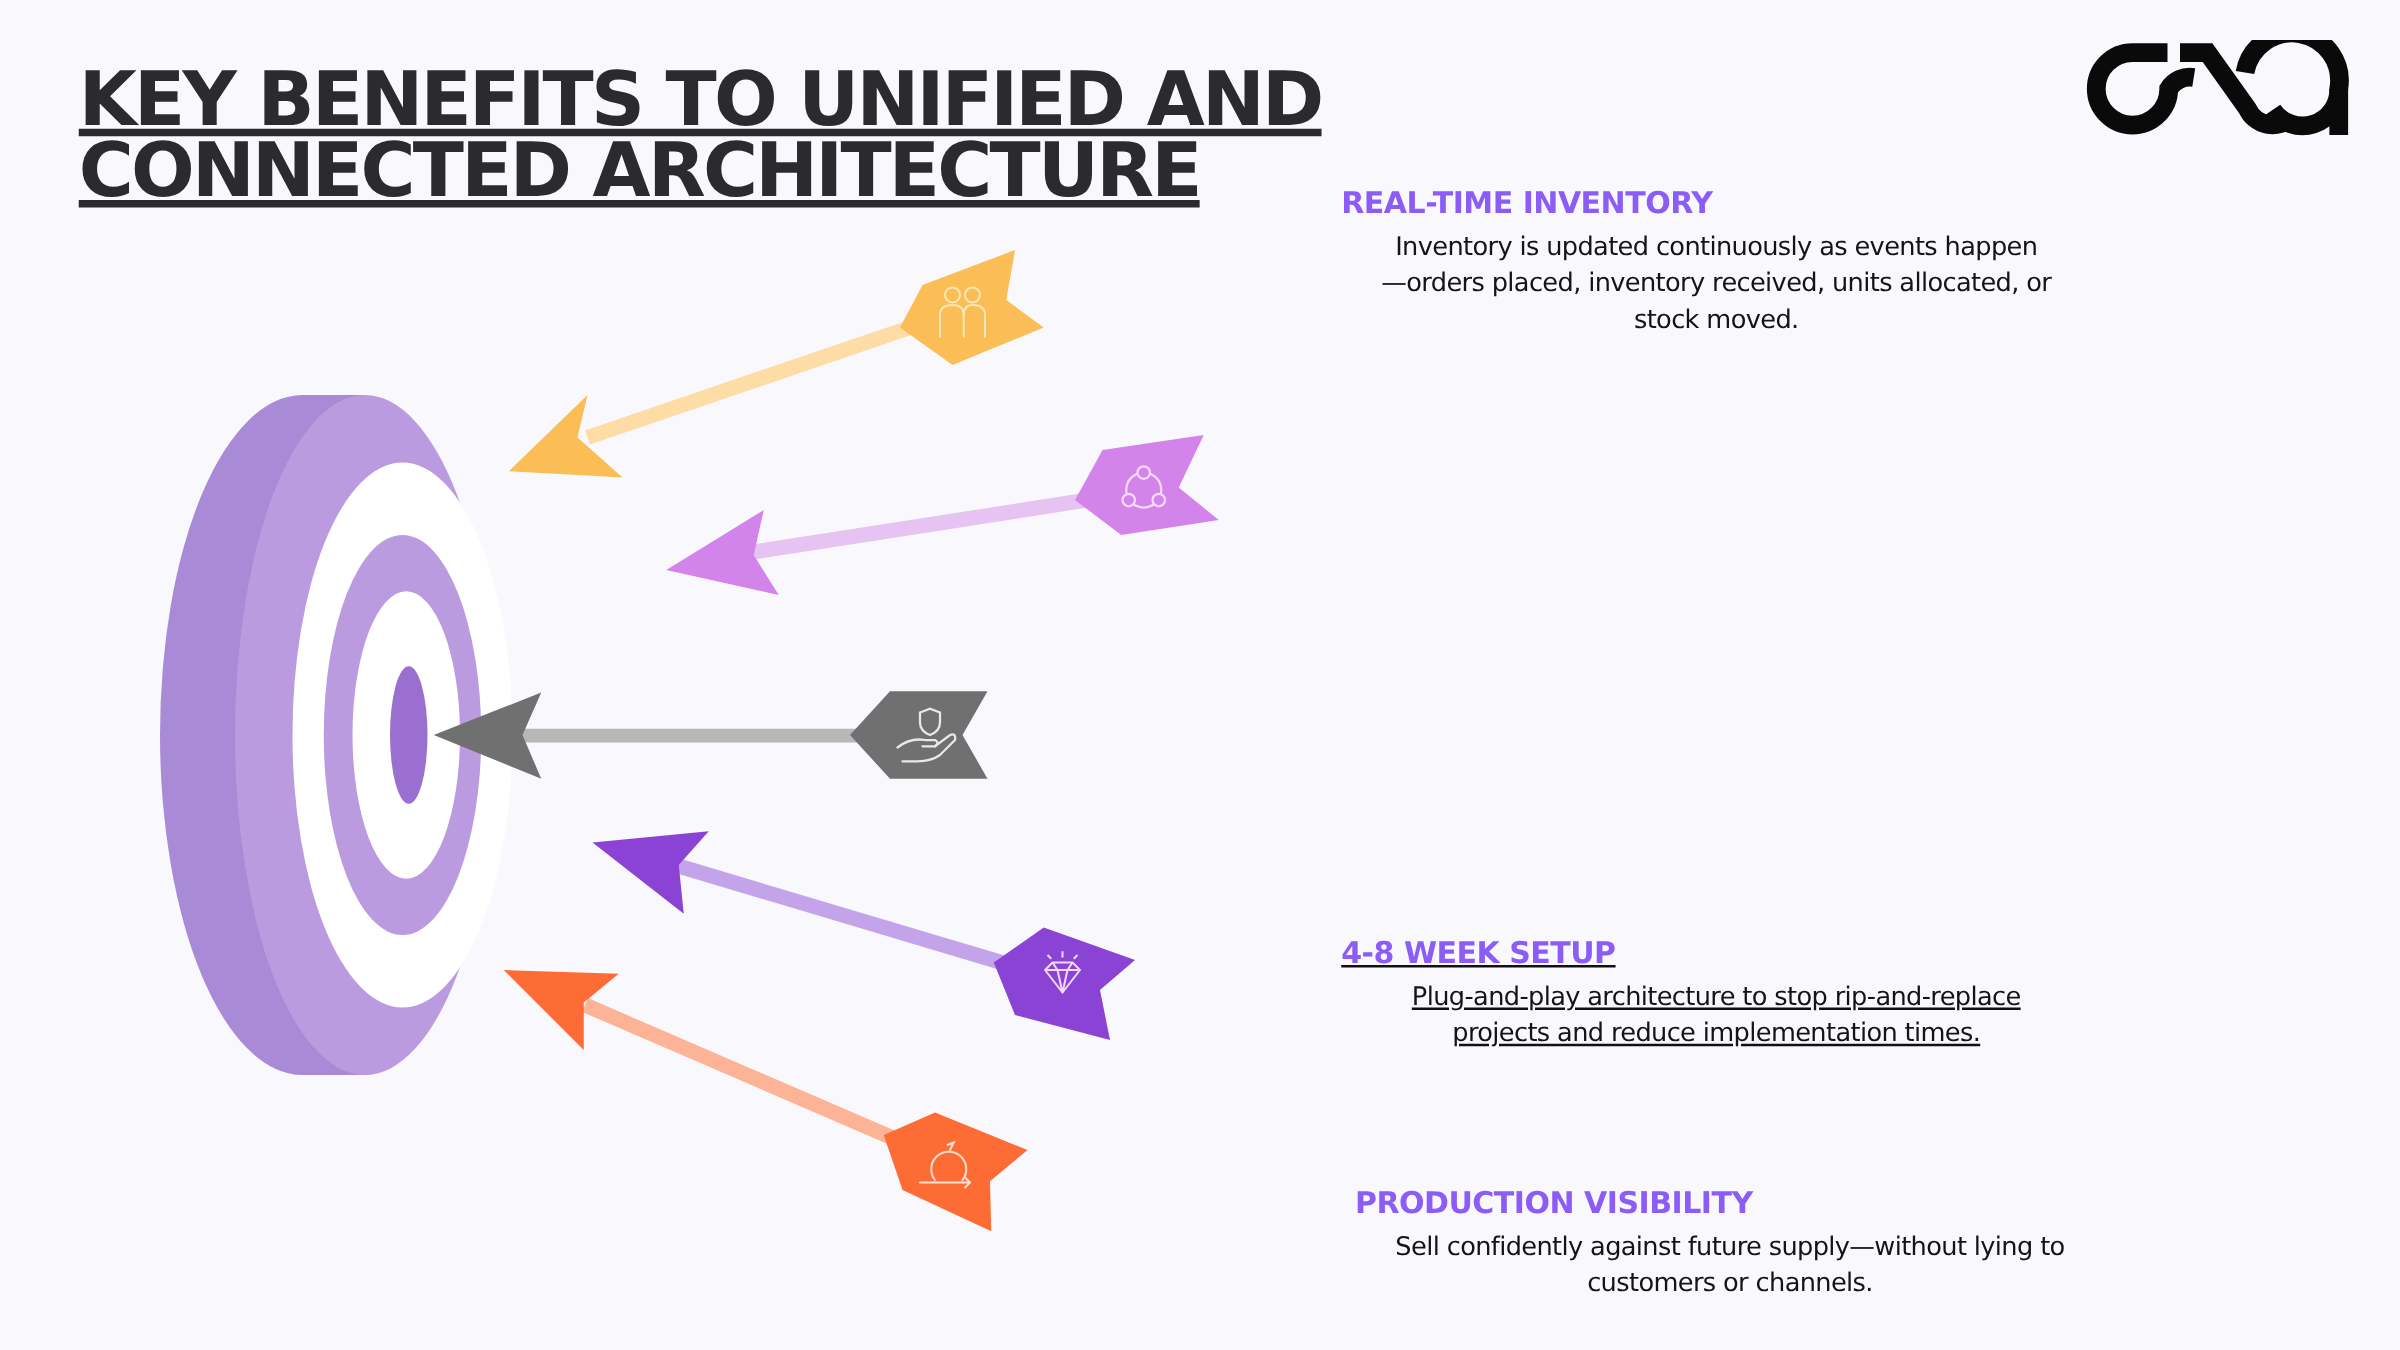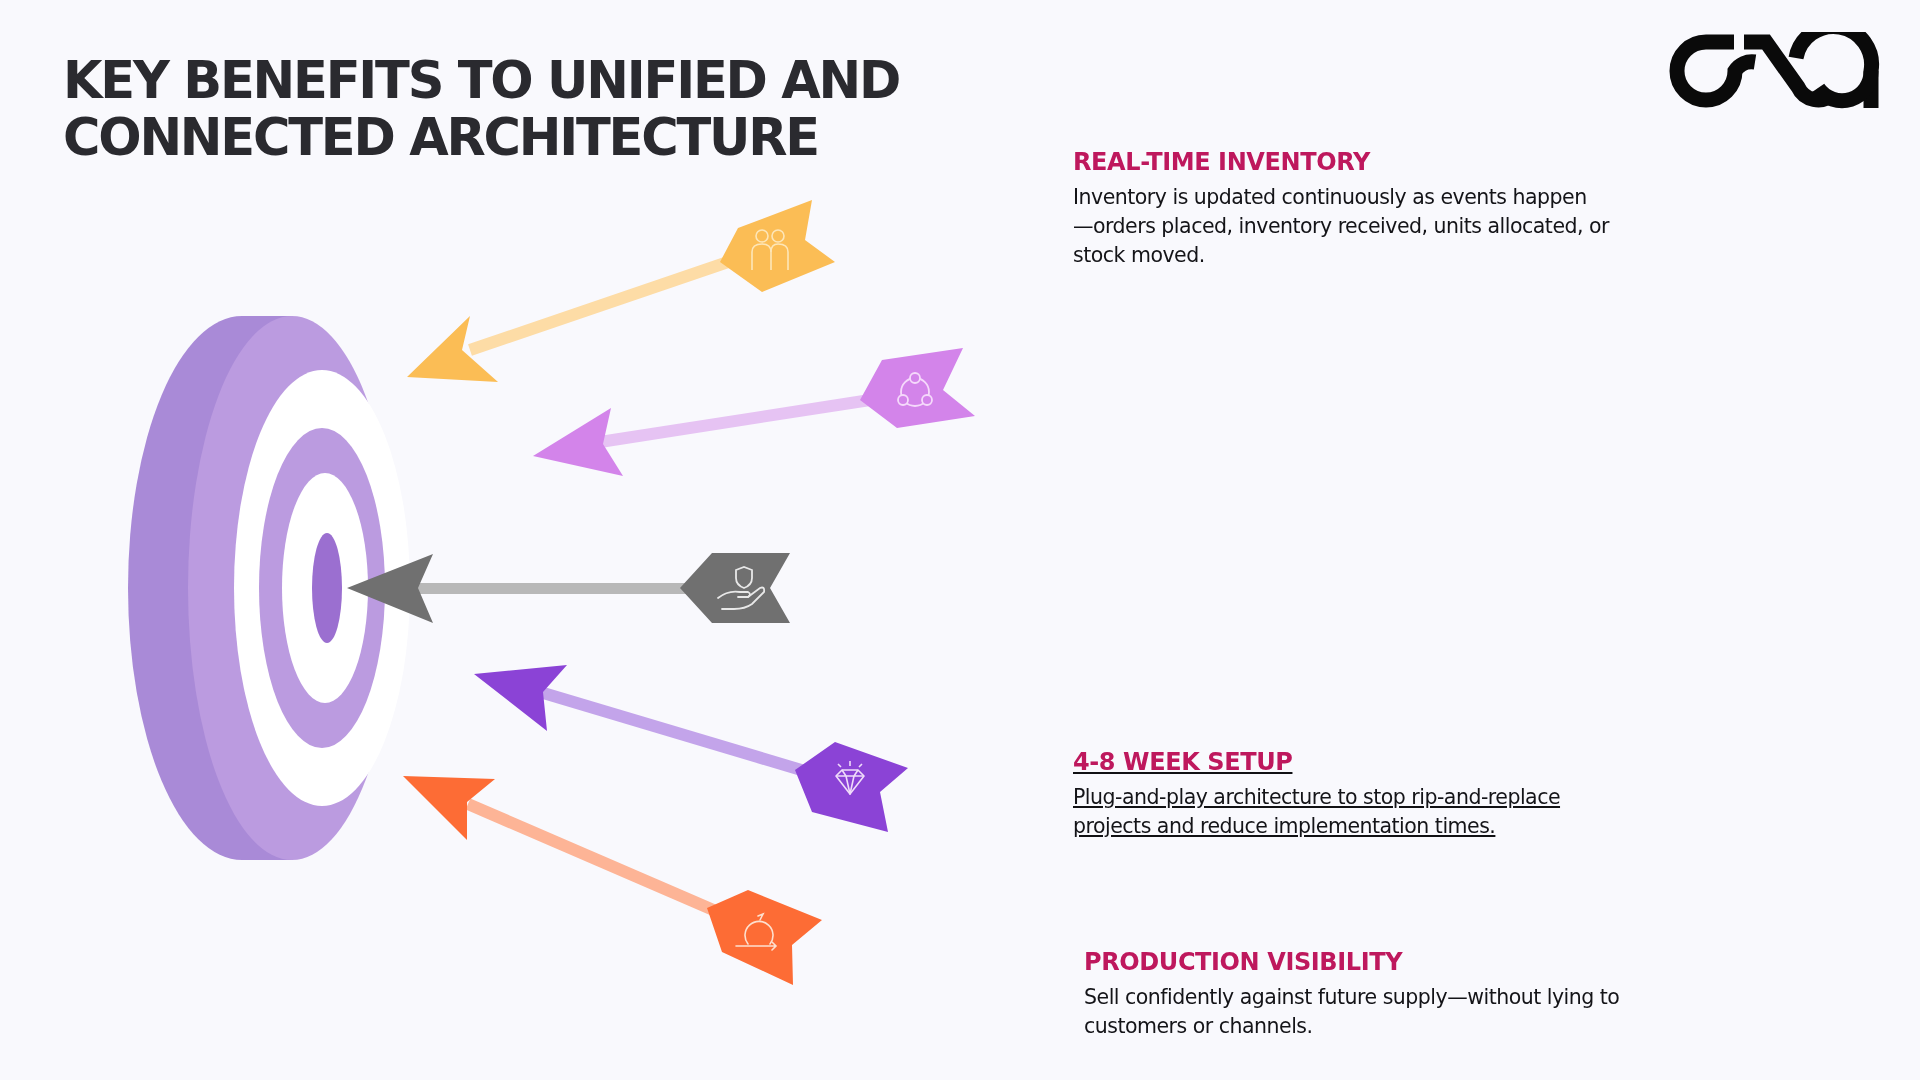--- a/index.html
+++ b/index.html
@@ -8,56 +8,58 @@
       background: #f9f9fd;
       position: relative;
       font-family: "Liberation Sans", "DejaVu Sans", sans-serif;
       color: #111114;
     }
     .title {
       position: absolute; left: 63px; top: 52px;
       margin: 0;
       font-family: "DejaVu Sans", sans-serif;
       font-weight: bold;
-      font-size: 51px;
+      font-size: 60px;
       line-height: 57px;
       letter-spacing: -2.2px;
       color: #2a2a2f;
       text-transform: uppercase;
       white-space: nowrap;
+      text-decoration: underline;
     }
     .logo {
       position: absolute; left: 1668px; top: 32px;
       width: 218px; height: 78px;
     }
     .graphic {
       position: absolute; left: 0; top: 0;
       width: 1060px; height: 1080px;
     }
     .benefit {
       position: absolute; left: 1073px; width: 600px;
     }
     .benefit h2 {
       margin: 0;
       font-family: "DejaVu Sans", sans-serif;
       font-weight: bold;
       font-size: 24px;
       line-height: 30px;
       letter-spacing: -0.4px;
-      color: #be185d;
+      color: #8b5cf6;
       white-space: nowrap;
     }
     .benefit p {
       margin: 6px 0 0 0;
       font-family: "DejaVu Sans", sans-serif;
       font-size: 20.5px;
       line-height: 29px;
       letter-spacing: -0.5px;
       color: #141418;
       white-space: pre-wrap;
+      text-align: center;
     }
   </style>
 </head>
 <body>
 
 <h1 class="title">
   <span>KEY BENEFITS TO UNIFIED AND</span><br>
   <span>CONNECTED ARCHITECTURE</span>
 </h1>
 

